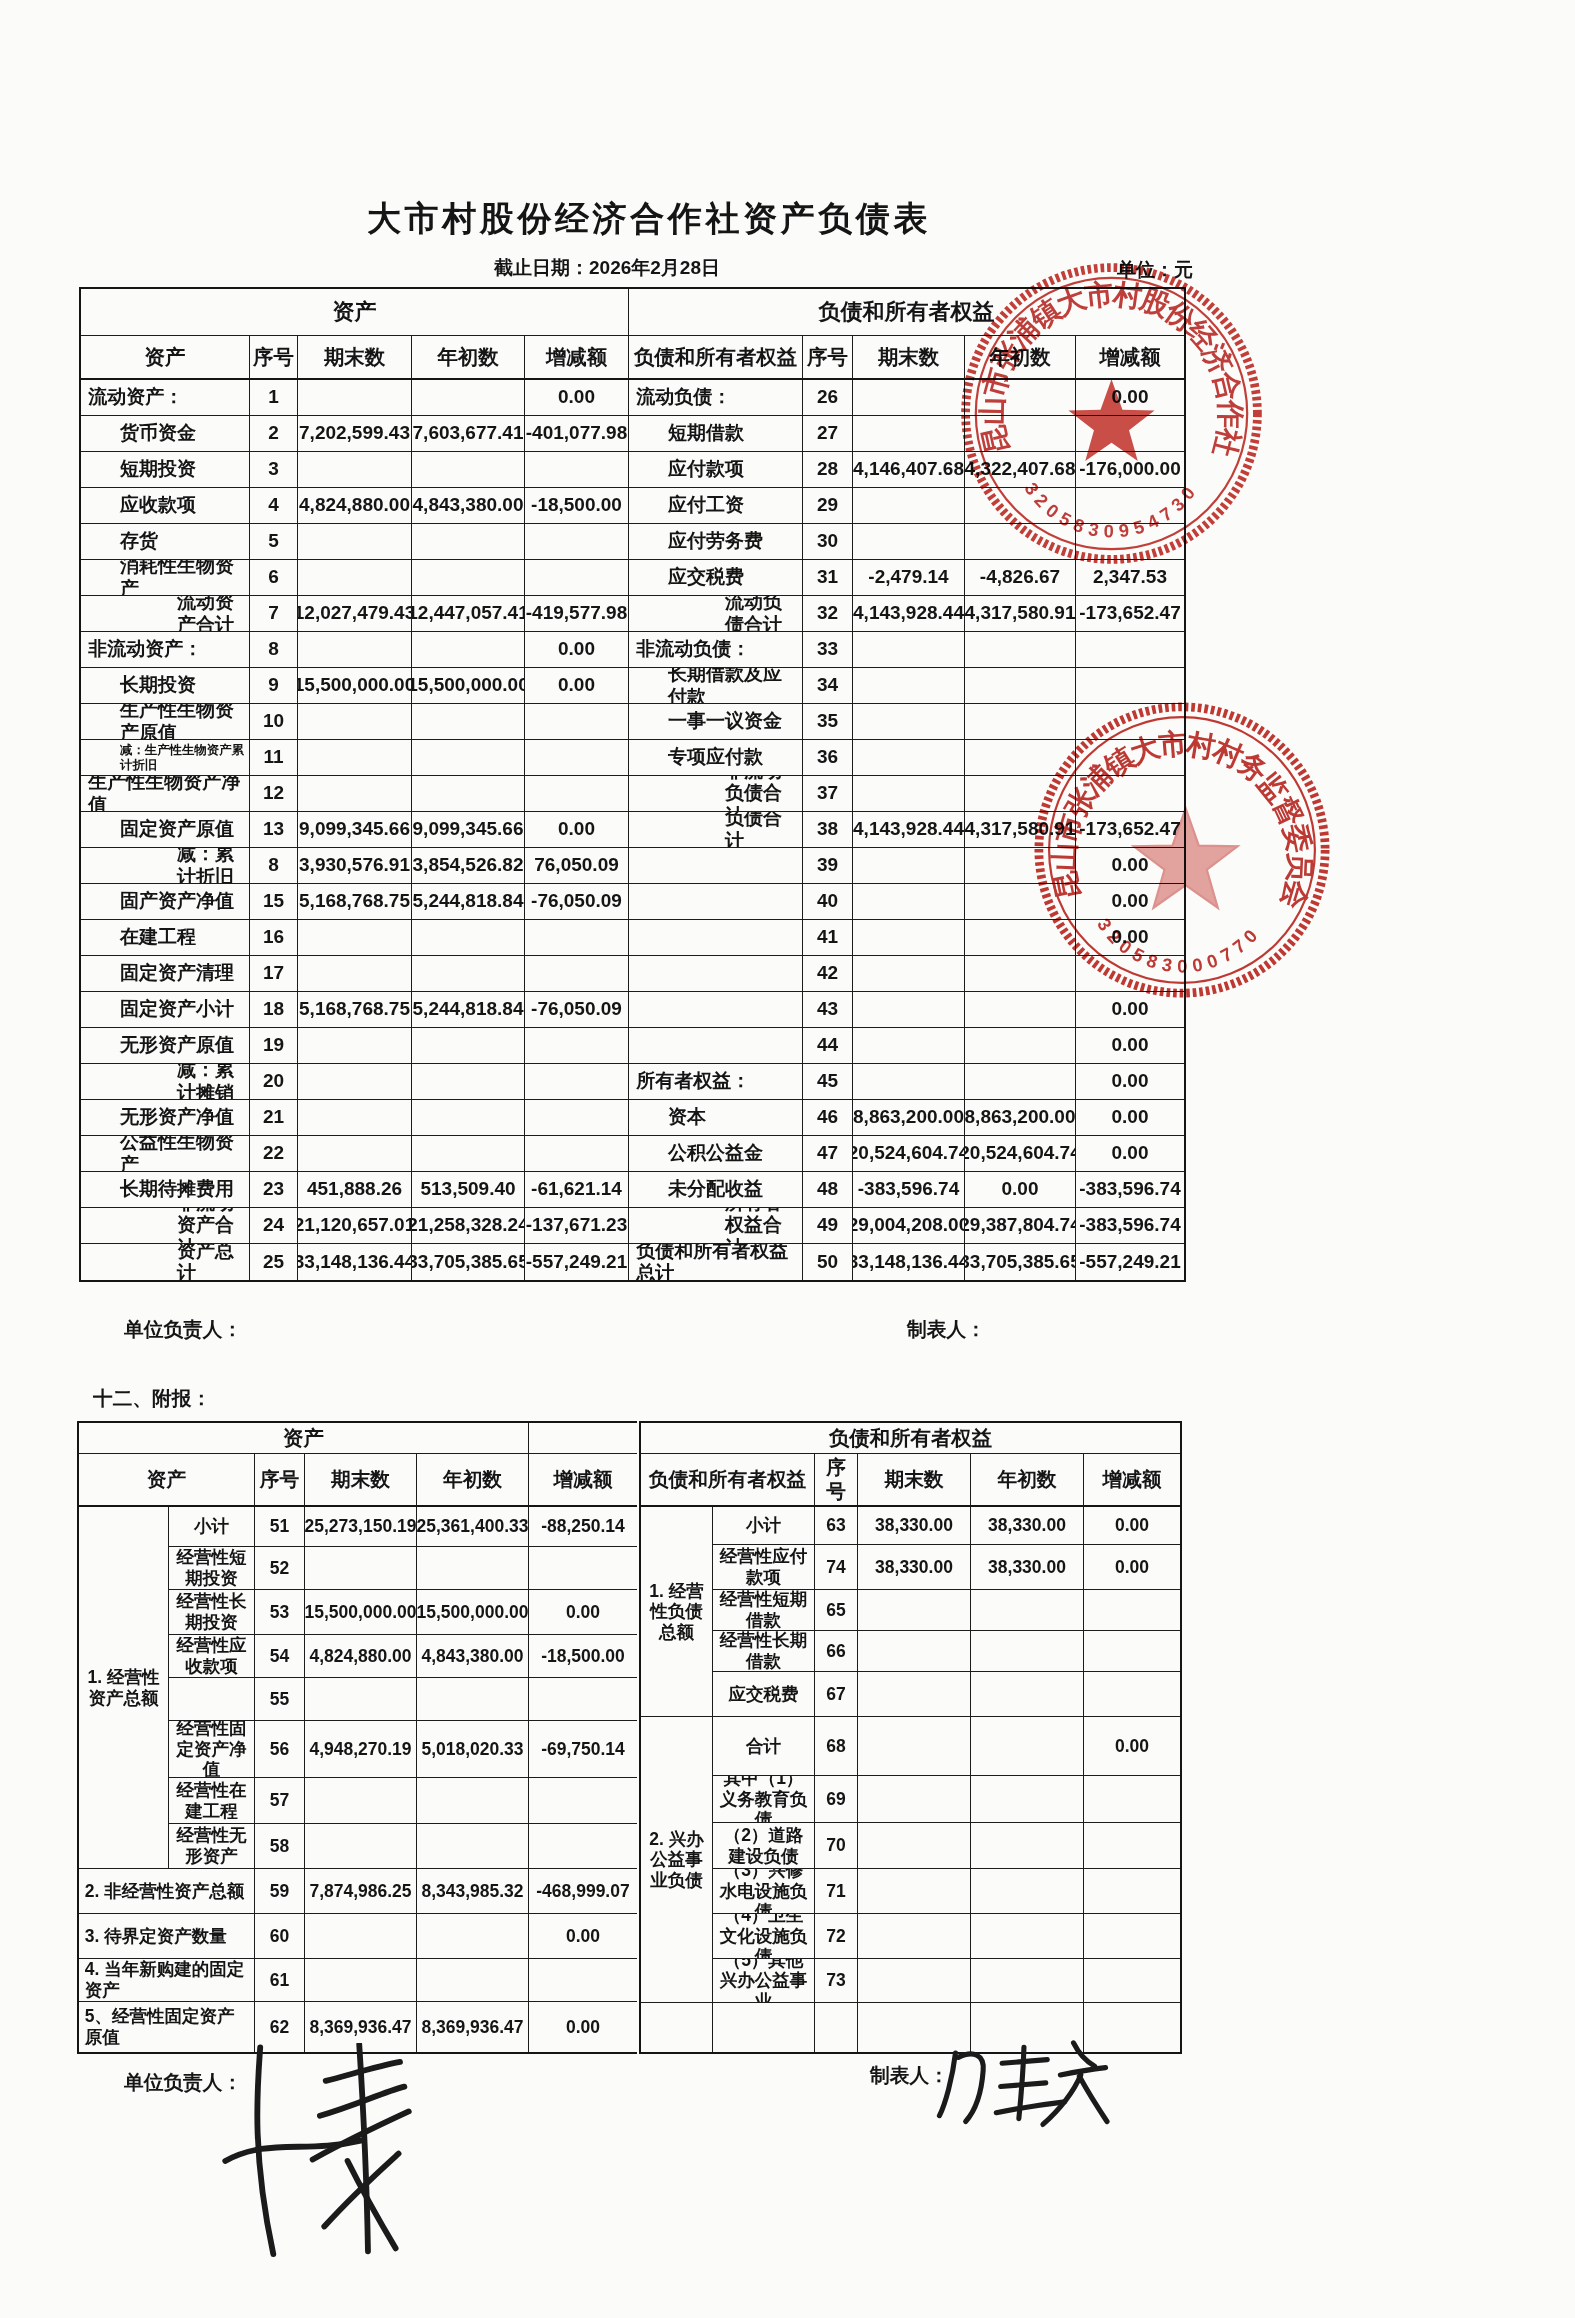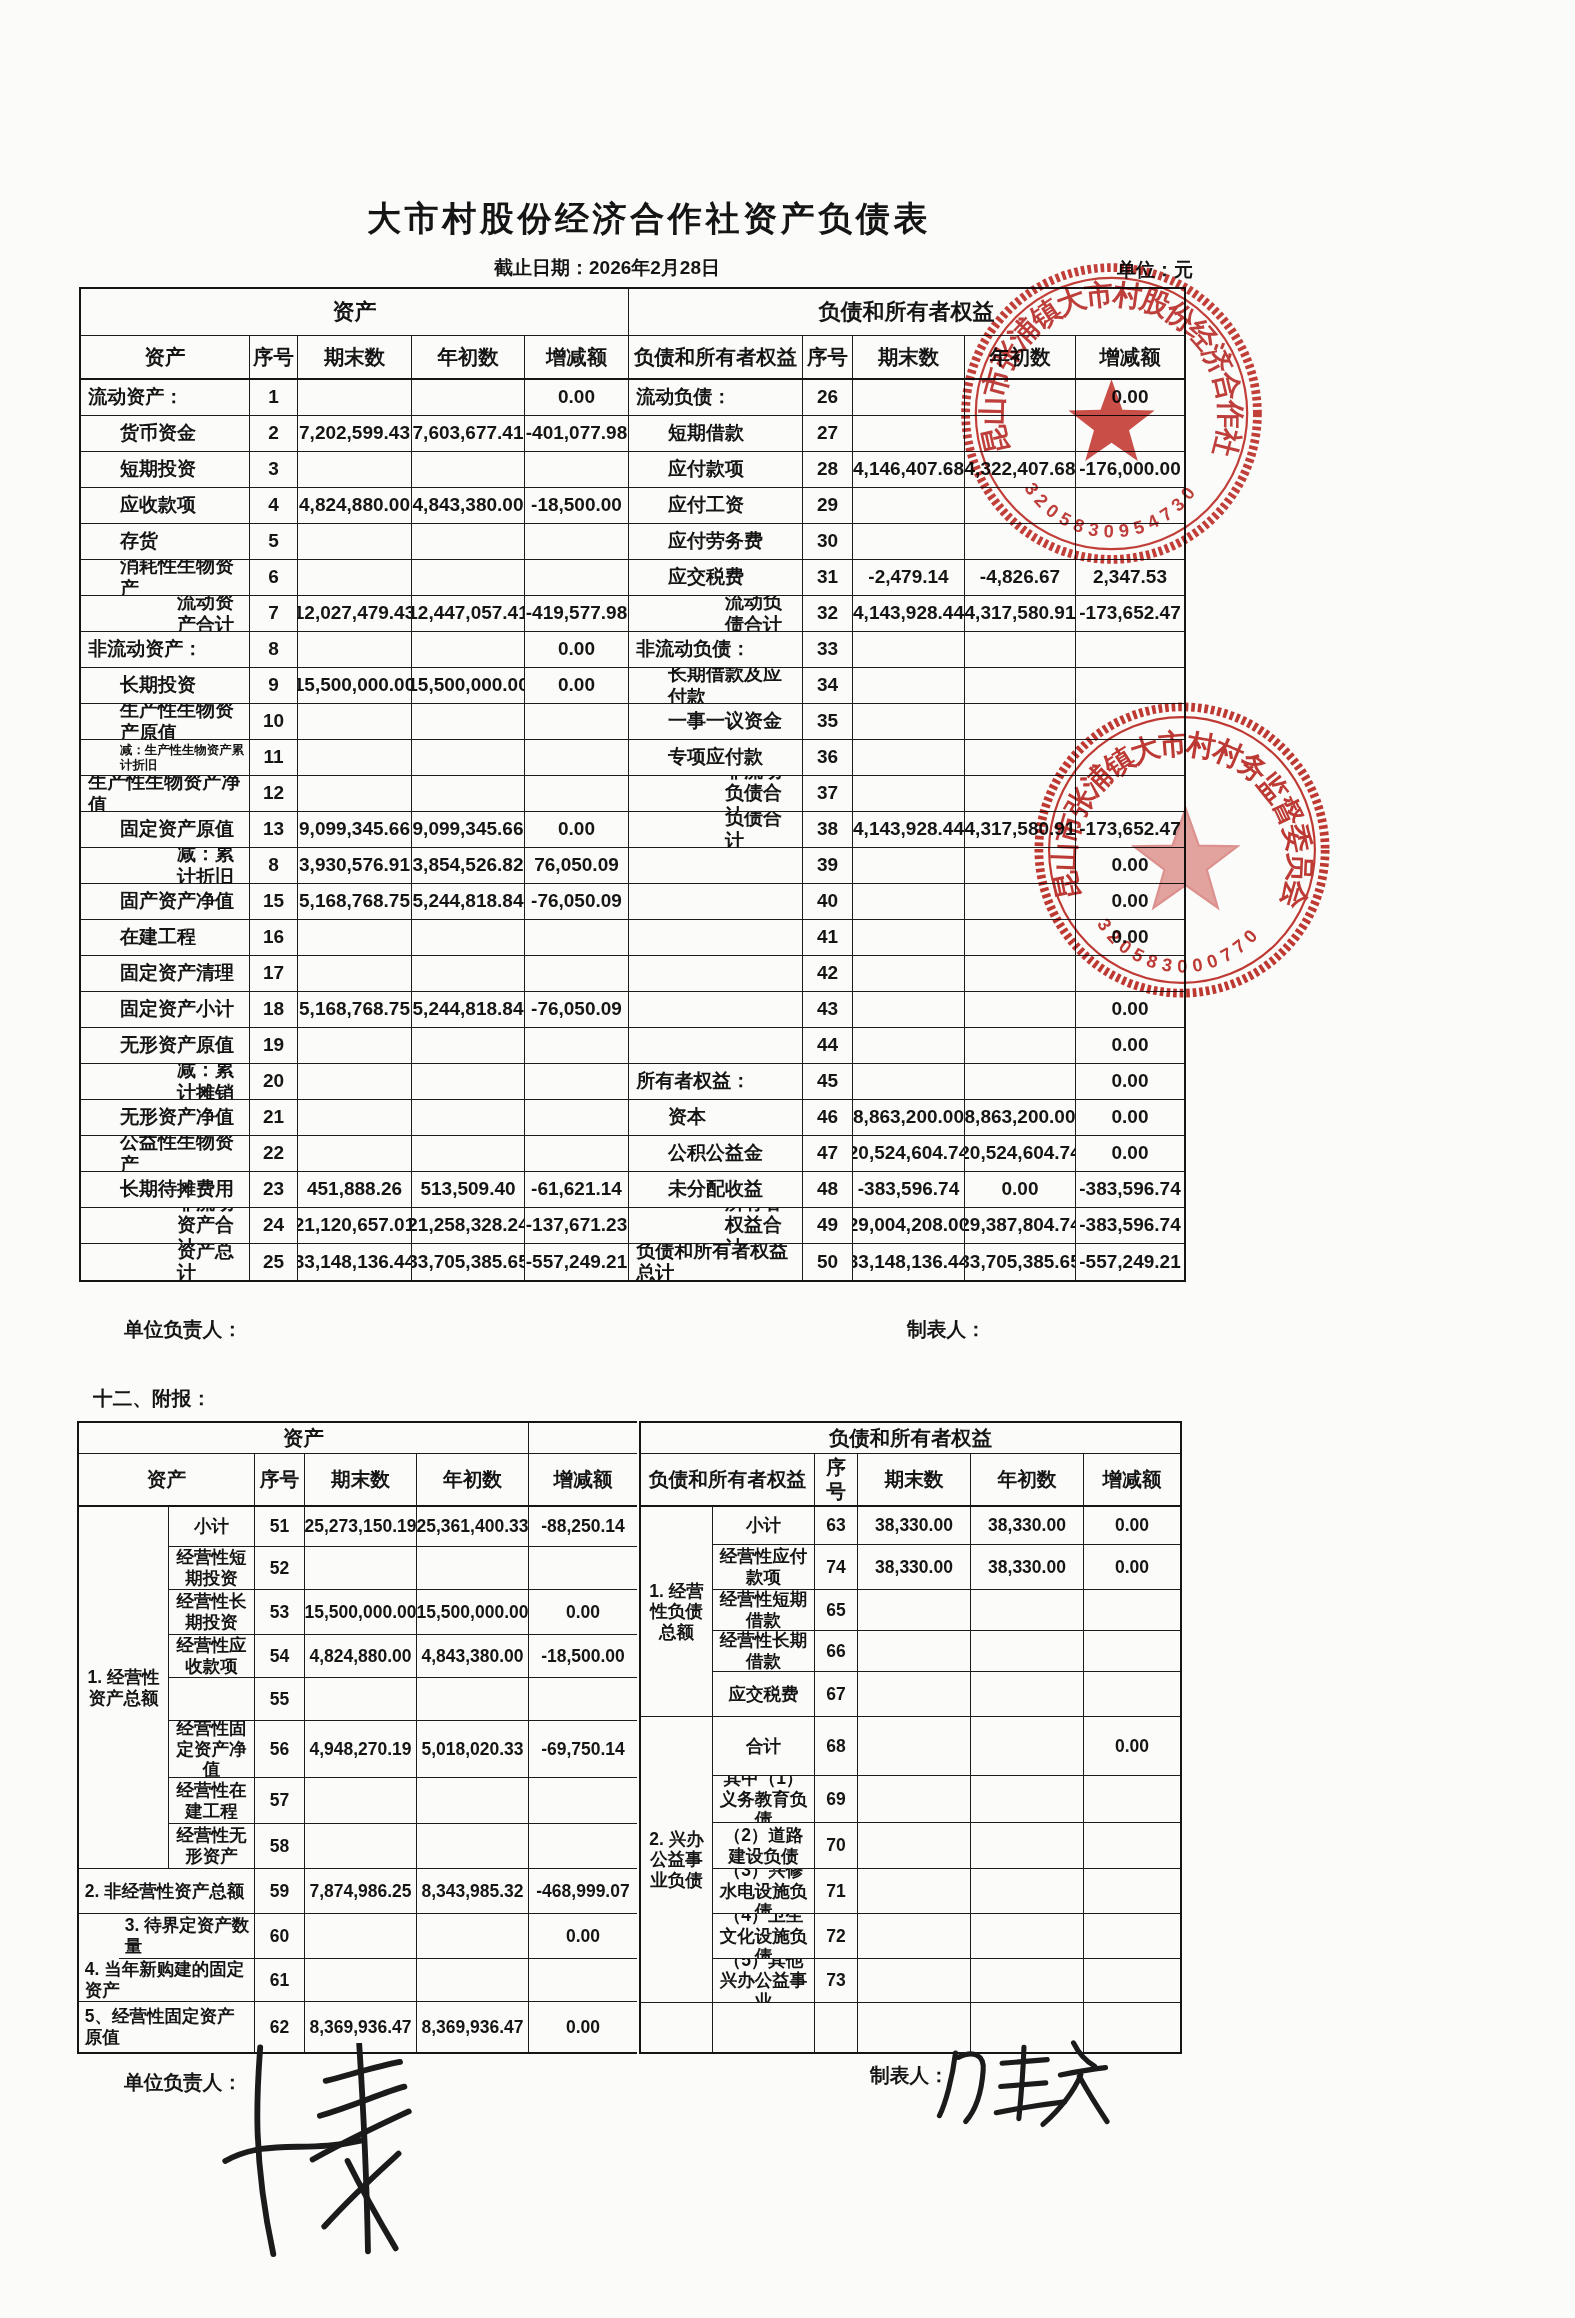--- a/index.html
+++ b/index.html
@@ -389,21 +389,21 @@
       <div class="c" style="grid-area: 10 / 2;">经营性无形资产</div>
       <div class="c num" style="grid-area: 10 / 3;">58</div>
       <div class="c val" style="grid-area: 10 / 4;"></div>
       <div class="c val" style="grid-area: 10 / 5;"></div>
       <div class="c val lastcol" style="grid-area: 10 / 6;"></div>
       <div class="c mlab" style="grid-area: 11 / 1 / auto / 3;">2. 非经营性资产总额</div>
       <div class="c num" style="grid-area: 11 / 3;">59</div>
       <div class="c val" style="grid-area: 11 / 4;">7,874,986.25</div>
       <div class="c val" style="grid-area: 11 / 5;">8,343,985.32</div>
       <div class="c val lastcol" style="grid-area: 11 / 6;">-468,999.07</div>
-      <div class="c mlab" style="grid-area: 12 / 1 / auto / 3; margin-left: 40px;">3. 待界定资产数量</div>
+      <div class="c mlab" style="grid-area: 12 / 1 / auto / 3;">3. 待界定资产数量</div>
       <div class="c num" style="grid-area: 12 / 3;">60</div>
       <div class="c val" style="grid-area: 12 / 4;"></div>
       <div class="c val" style="grid-area: 12 / 5;"></div>
       <div class="c val lastcol" style="grid-area: 12 / 6;">0.00</div>
       <div class="c mlab" style="grid-area: 13 / 1 / auto / 3;">4. 当年新购建的固定资产</div>
       <div class="c num" style="grid-area: 13 / 3;">61</div>
       <div class="c val" style="grid-area: 13 / 4;"></div>
       <div class="c val" style="grid-area: 13 / 5;"></div>
       <div class="c val lastcol" style="grid-area: 13 / 6;"></div>
       <div class="c mlab lastrow" style="grid-area: 14 / 1 / auto / 3;">5、经营性固定资产原值</div>

